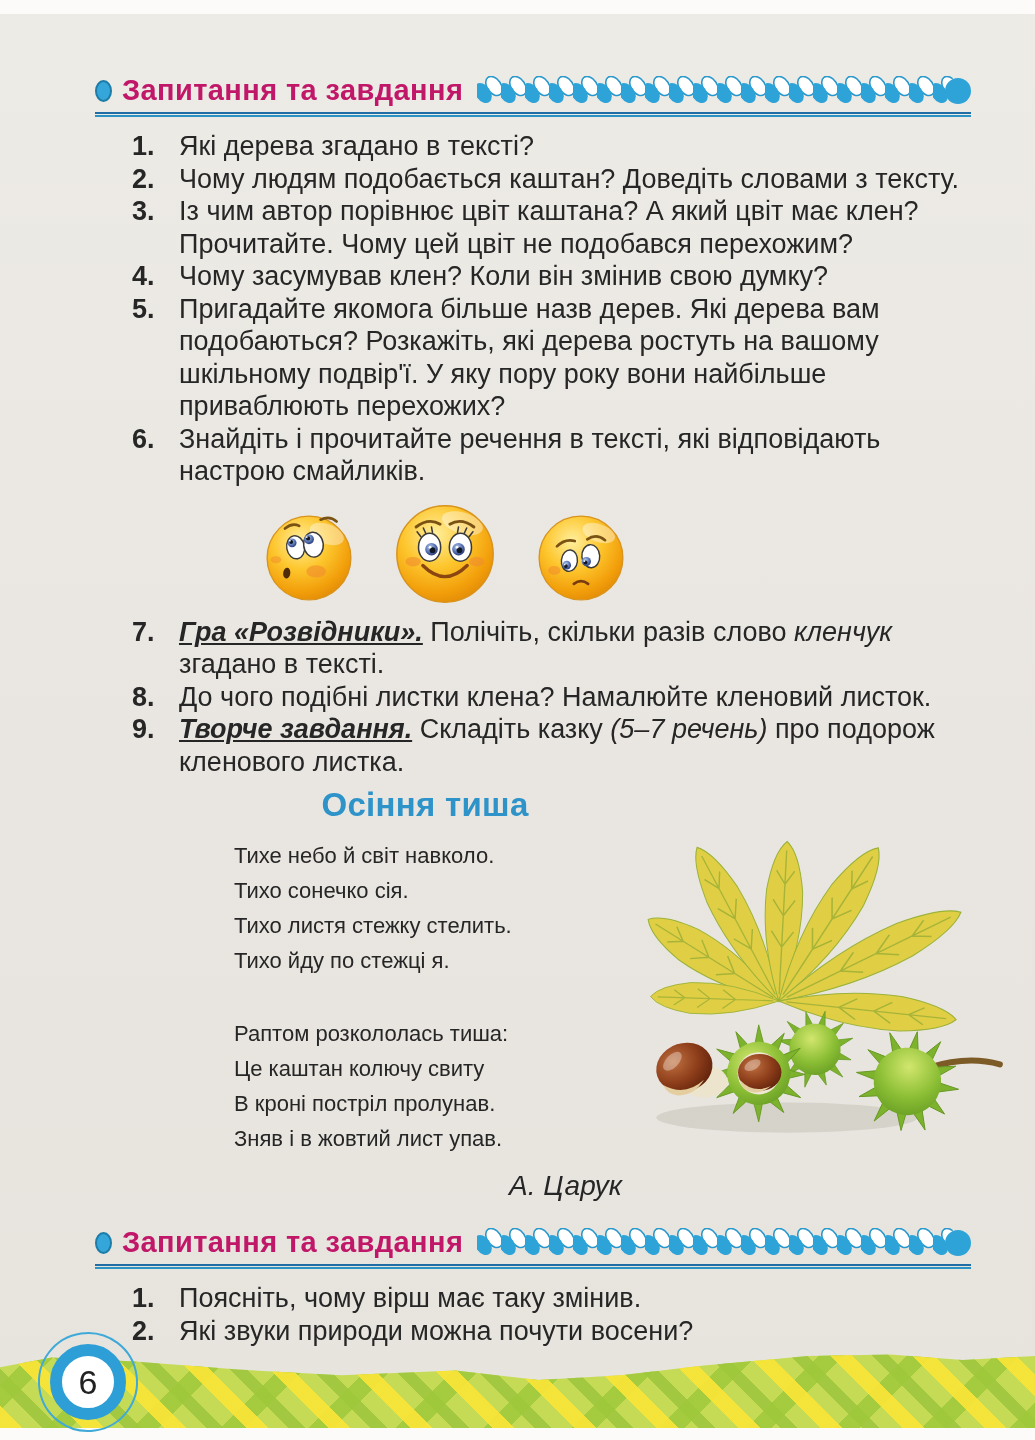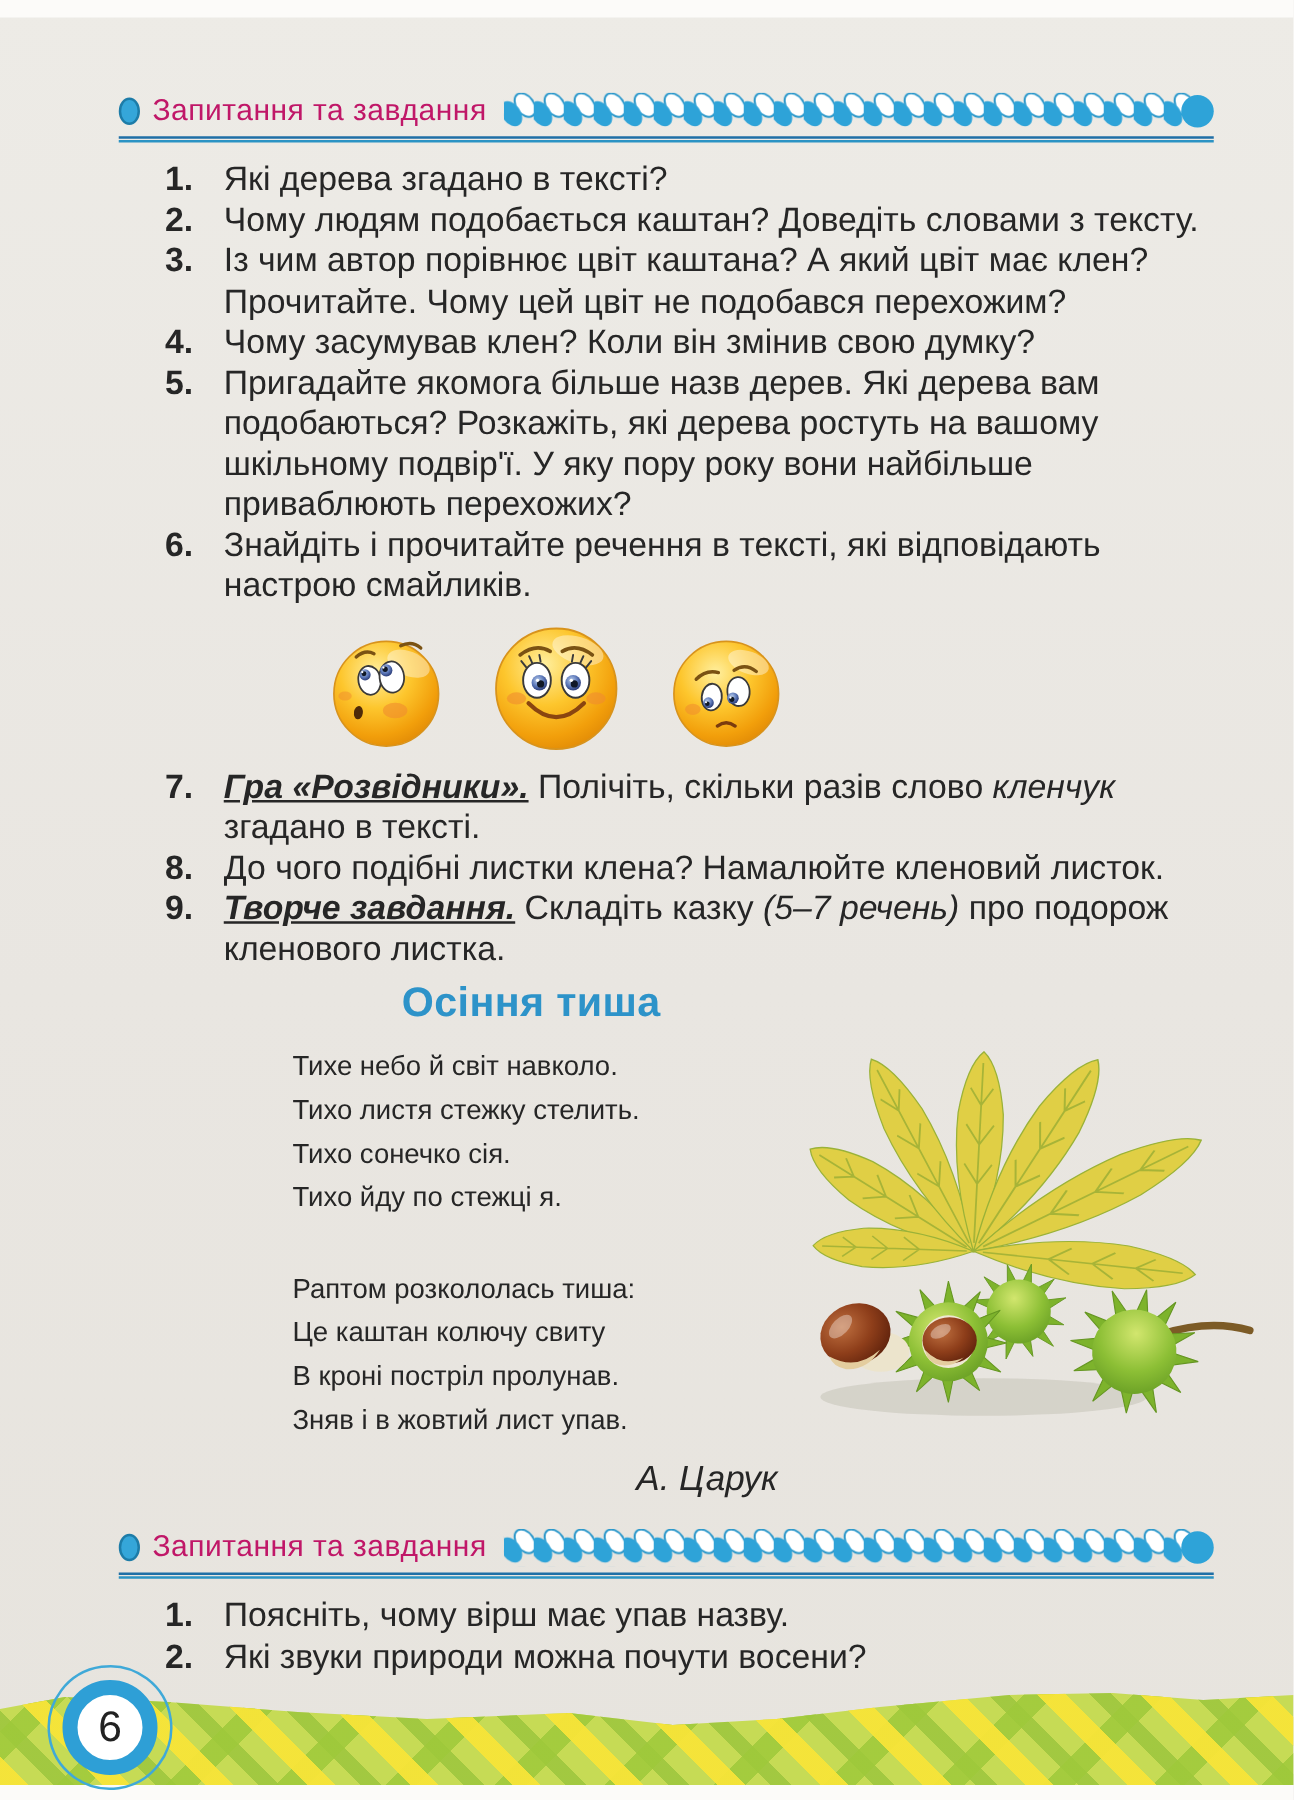--- a/index.html
+++ b/index.html
@@ -9,21 +9,21 @@
     font-family:"Liberation Sans", sans-serif;color:#262626;
   }
   .edge-strip{position:absolute;left:0;right:0;background:#fcfbf9;}
   .edge-top{top:0;height:14px;}
   .edge-bottom{bottom:0;height:12px;z-index:6;}
 
   
   .qheader{display:flex;align-items:center;margin-left:95px;width:876px;}
   .bullet{width:17px;height:22px;border-radius:50%;background:#35a6d9;border:2px solid #1d7ca8;
           flex:none;margin-right:10px;box-sizing:border-box;}
-  .qtitle{margin:0 14px 0 0;font-size:24px;font-weight:normal;color:#c01768;
+  .qtitle{margin:0 14px 0 0;font-size:29px;font-weight:bold;color:#c01768;
           letter-spacing:.4px;white-space:nowrap;}
   .rope{flex:1;height:30px;min-width:0;}
   .rope-end{width:26px;height:26px;border-radius:50%;background:#2ea3d8;flex:none;margin-left:-8px;}
   .rules{margin:5px 0 0 95px;width:876px;height:5px;box-sizing:border-box;
          border-top:2px solid #1f6fa6;border-bottom:2px solid #2b93c4;}
 
   
   ol.qlist{list-style:none;margin:13px 0 0 132px;padding:0;width:842px;}
   ol.qlist li{display:flex;font-size:27px;line-height:32.5px;}
   ol.qlist .num{flex:none;width:47px;font-weight:bold;}
@@ -243,22 +243,22 @@
           <span class="num">9.</span>
           <span class="itext"><span class="bi">Творче завдання.</span><span> Складіть казку </span><span class="it">(5–7 речень)</span><span> про подорож кленового листка.</span></span>
         </li>
       </ol>
   </section>
 
   <section class="poem">
     <h3>Осіння тиша</h3>
     <div class="stanza">
         <div>Тихе небо й світ навколо.</div>
+        <div>Тихо сонечко сія.</div>
         <div>Тихо листя стежку стелить.</div>
-        <div>Тихо сонечко сія.</div>
         <div>Тихо йду по стежці я.</div>
       </div>
     <div class="stanza second">
         <div>Раптом розкололась тиша:</div>
         <div>Це каштан колючу свиту</div>
         <div>В кроні постріл пролунав.</div>
         <div>Зняв і в жовтий лист упав.</div>
       </div>
     <div class="author">А. Царук</div>
   </section>
@@ -290,21 +290,21 @@
       <h2 class="qtitle">Запитання та завдання</h2>
       <svg class="rope" preserveAspectRatio="none">
         <rect x="0" y="0" width="100%" height="30" fill="url(#ropePat)"></rect>
       </svg>
       <span class="rope-end"></span>
     </div>
     <div class="rules"></div>
     <ol class="qlist">
         <li>
           <span class="num">1.</span>
-          <span class="itext"><span>Поясніть, чому вірш має упав назву.</span></span>
+          <span class="itext"><span>Поясніть, чому вірш має таку змінив.</span></span>
         </li>
         <li>
           <span class="num">2.</span>
           <span class="itext"><span>Які звуки природи можна почути восени?</span></span>
         </li>
       </ol>
   </section>
 
   <div class="footer-band"></div>
 

